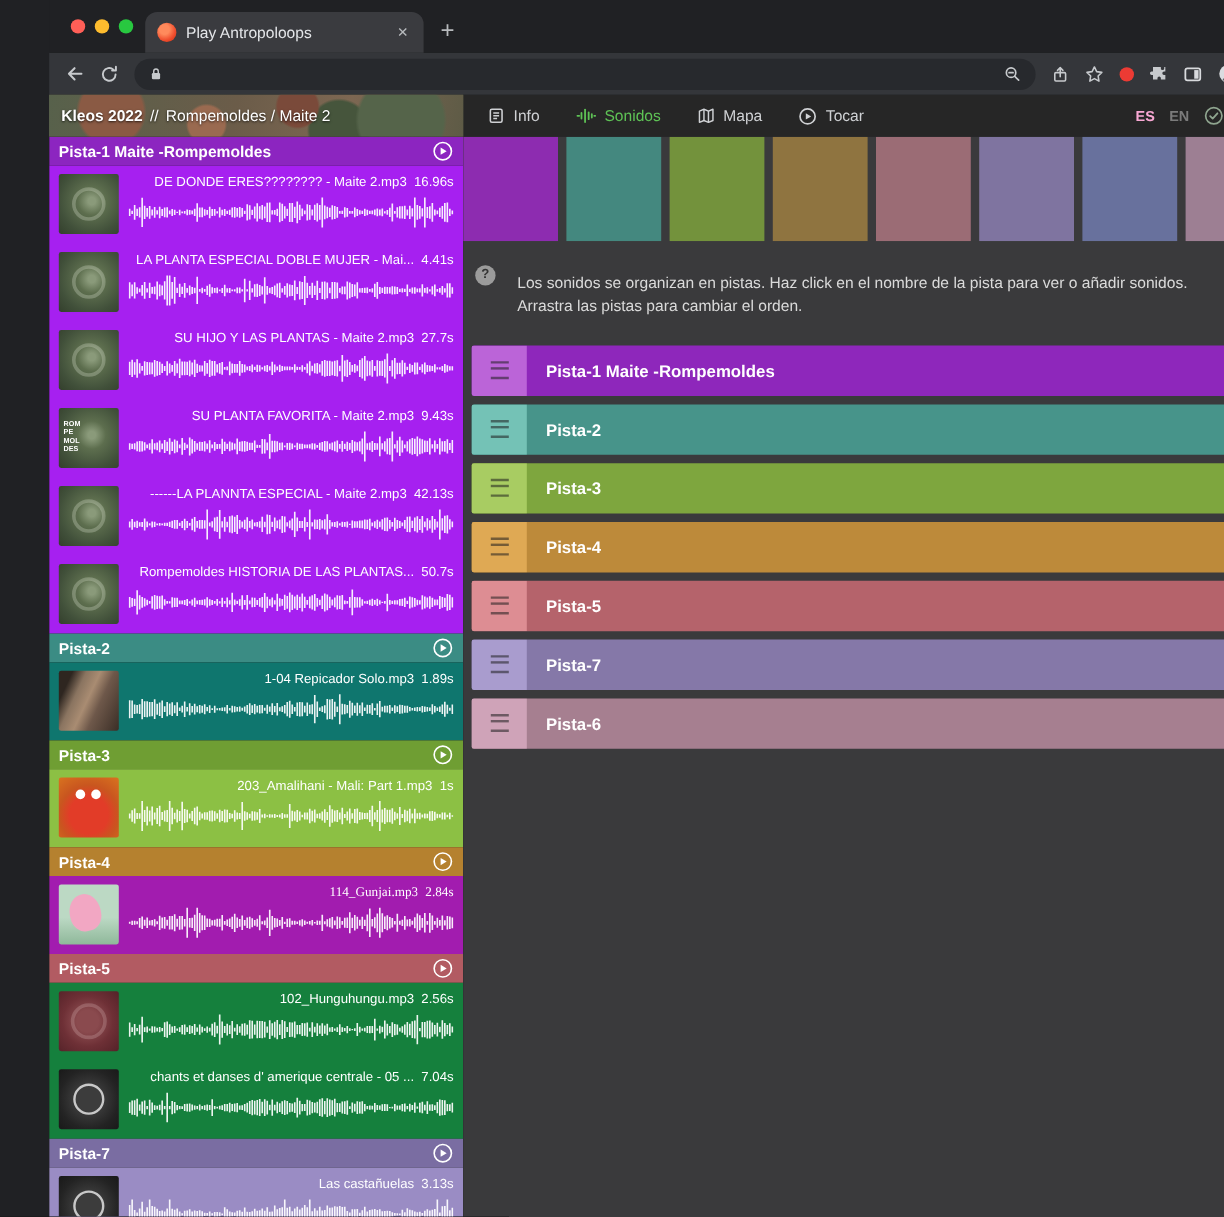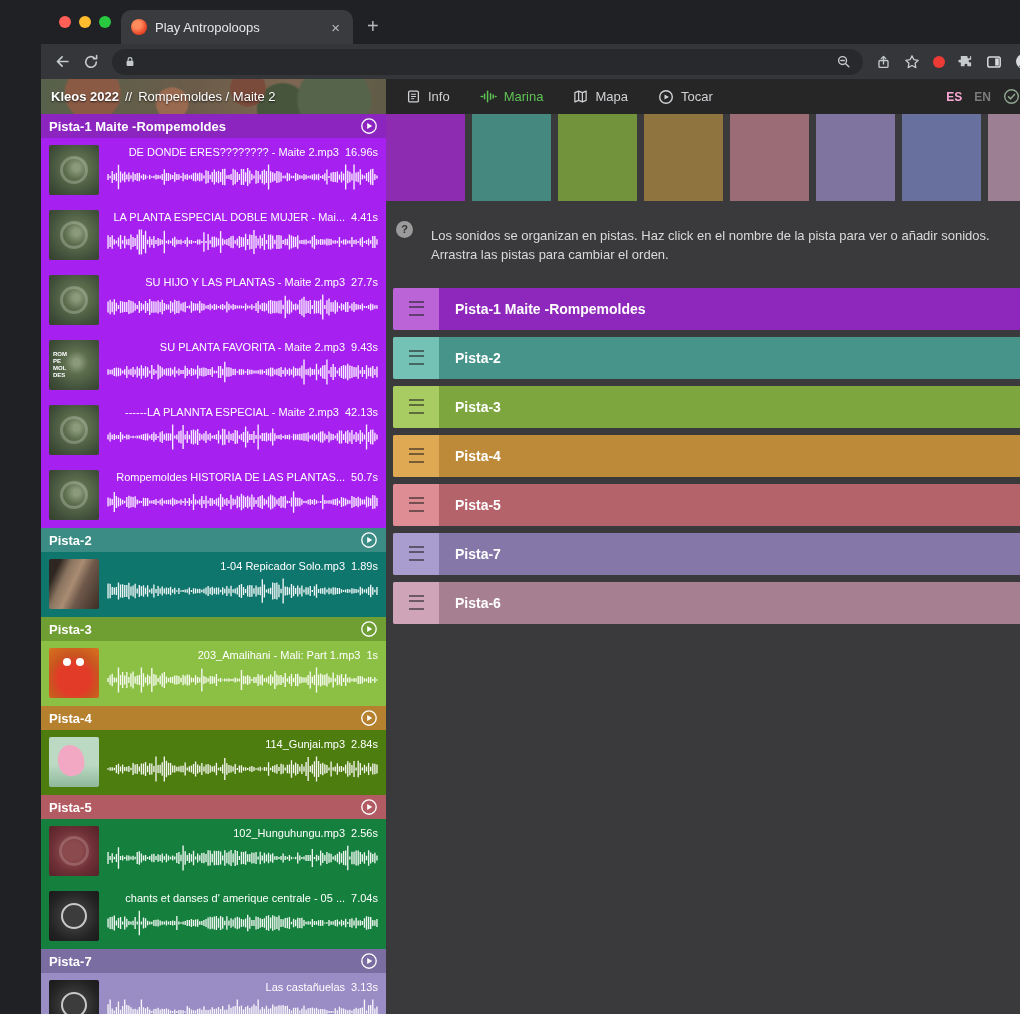--- a/index.html
+++ b/index.html
@@ -198,21 +198,21 @@
         <svg width="17" height="15" viewBox="0 0 18 16">
             <g stroke="currentColor" stroke-width="1.6" stroke-linecap="round" fill="none">
               <path d="M1.2 8h1.6"></path>
               <path d="M4.8 5.5v5"></path>
               <path d="M8 2.5v11"></path>
               <path d="M11.2 5v6"></path>
               <path d="M14 6.5v3"></path>
               <path d="M16.2 8h.8"></path>
             </g>
           </svg>
-        <span>Marina</span>
+        <span>Sonidos</span>
       </span>
       <span class="navtab">
         <svg width="15" height="15" viewBox="0 0 16 16">
             <path d="M2 3.8l4-1.6 4 1.6 4-1.6v10l-4 1.6-4-1.6-4 1.6z" fill="none" stroke="currentColor" stroke-width="1.3" stroke-linejoin="round"></path>
             <path d="M6 2.2v10M10 3.8v10" stroke="currentColor" stroke-width="1.3"></path>
           </svg>
         <span>Mapa</span>
       </span>
       <span class="navtab">
         <svg width="16" height="16" viewBox="0 0 16 16">
@@ -386,21 +386,21 @@
         <section class="s-track">
           <div class="s-track-head" style="background: rgb(181, 129, 47);">
             <span class="s-track-name">Pista-4</span>
             <button class="s-play">
               <svg viewBox="0 0 20 20">
                 <circle cx="10" cy="10" r="8" fill="none" stroke="#fff" stroke-width="1.5"></circle>
                 <path d="M8 6.6L13.6 10L8 13.4Z" fill="#fff"></path>
               </svg>
             </button>
           </div>
-          <div class="s-clips" style="background: #4d7c0f;">
+          <div class="s-clips" style="background: #a21caf; font-family: Liberation Serif, serif;">
             <div class="s-clip">
               <div class="thumb th-peppa"></div>
               <div class="s-clip-body">
                 <div class="s-clip-top">
                   <span class="s-clip-name">114_Gunjai.mp3</span>
                   <span class="s-clip-dur">2.84s</span>
                 </div>
                 <svg viewBox="0 0 260 30" preserveAspectRatio="none" class="wave">
                   <path d="M1 14.2L1 15.8M3 13.2L3 16.8M5 13.3L5 16.7M7 13.8L7 16.2M9 10.9L9 19.1M11 9.8L11 20.2M13 12.5L13 17.5M15 10.6L15 19.4M17 13.0L17 17.0M19 12.7L19 17.3M21 12.0L21 18.0M23 13.8L23 16.2M25 9.1L25 20.9M27 10.5L27 19.5M29 10.1L29 19.9M31 12.5L31 17.5M33 9.4L33 20.6M35 9.4L35 20.6M37 7.9L37 22.1M39 11.7L39 18.3M41 9.3L41 20.7M43 9.4L43 20.6M45 11.9L45 18.1M47 2.5L47 27.5M49 11.1L49 18.9M51 10.7L51 19.3M53 8.2L53 21.8M55 2.5L55 27.5M57 6.8L57 23.2M59 8.8L59 21.2M61 9.0L61 21.0M63 11.5L63 18.5M65 11.6L65 18.4M67 12.8L67 17.2M69 12.5L69 17.5M71 11.7L71 18.3M73 11.7L73 18.3M75 8.5L75 21.5M77 13.4L77 16.6M79 12.3L79 17.7M81 11.4L81 18.6M83 9.9L83 20.1M85 7.4L85 22.6M87 10.6L87 19.4M89 11.8L89 18.2M91 8.9L91 21.1M93 12.6L93 17.4M95 10.6L95 19.4M97 10.0L97 20.0M99 11.2L99 18.8M101 12.6L101 17.4M103 11.7L103 18.3M105 8.8L105 21.2M107 13.7L107 16.3M109 13.0L109 17.0M111 10.6L111 19.4M113 4.1L113 25.9M115 9.3L115 20.7M117 11.1L117 18.9M119 11.5L119 18.5M121 12.6L121 17.4M123 10.1L123 19.9M125 14.1L125 15.9M127 11.6L127 18.4M129 11.2L129 18.8M131 13.3L131 16.7M133 13.3L133 16.7M135 13.9L135 16.1M137 12.8L137 17.2M139 12.0L139 18.0M141 13.1L141 16.9M143 14.2L143 15.8M145 13.5L145 16.5M147 12.7L147 17.3M149 14.4L149 15.6M151 13.1L151 16.9M153 13.3L153 16.7M155 8.2L155 21.8M157 13.8L157 16.2M159 12.0L159 18.0M161 11.2L161 18.8M163 10.2L163 19.8M165 13.0L165 17.0M167 9.8L167 20.2M169 10.4L169 19.6M171 13.4L171 16.6M173 10.8L173 19.2M175 10.6L175 19.4M177 6.2L177 23.8M179 10.7L179 19.3M181 8.6L181 21.4M183 10.0L183 20.0M185 12.5L185 17.5M187 9.9L187 20.1M189 12.4L189 17.6M191 8.0L191 22.0M193 3.1L193 26.9M195 11.9L195 18.1M197 10.4L197 19.6M199 7.2L199 22.8M201 2.5L201 27.5M203 7.1L203 22.9M205 9.8L205 20.2M207 8.8L207 21.2M209 10.2L209 19.8M211 11.0L211 19.0M213 13.5L213 16.5M215 7.5L215 22.5M217 13.3L217 16.7M219 12.4L219 17.6M221 9.3L221 20.7M223 12.2L223 17.8M225 11.9L225 18.1M227 13.3L227 16.7M229 10.4L229 19.6M231 7.3L231 22.7M233 8.8L233 21.2M235 10.9L235 19.1M237 6.9L237 23.1M239 13.4L239 16.6M241 6.8L241 23.2M243 8.9L243 21.1M245 13.4L245 16.6M247 10.8L247 19.2M249 12.6L249 17.4M251 8.9L251 21.1M253 12.8L253 17.2M255 9.4L255 20.6M257 9.8L257 20.2M259 10.5L259 19.5" stroke="#ffffff" stroke-width="1.3" opacity="0.92" fill="none"></path>
                 </svg>

